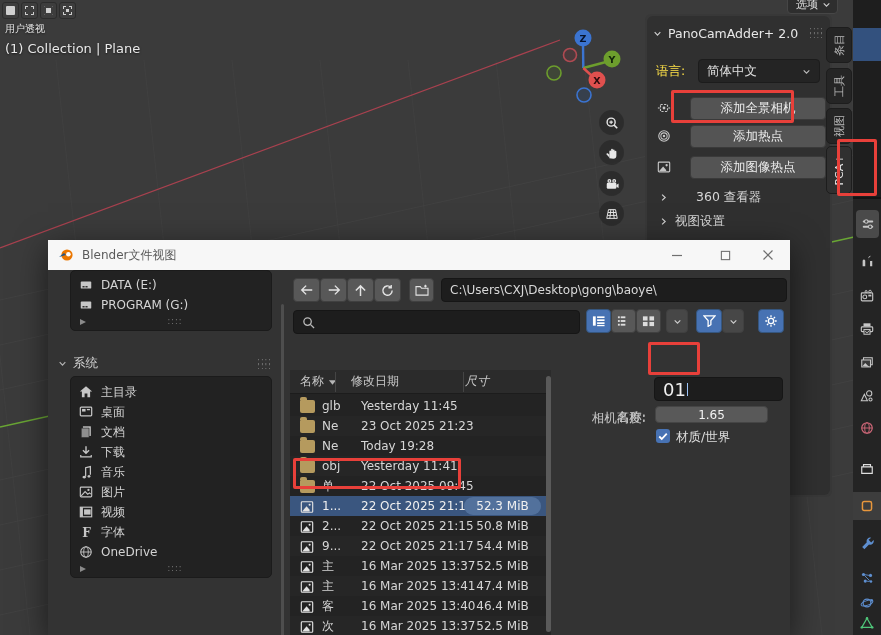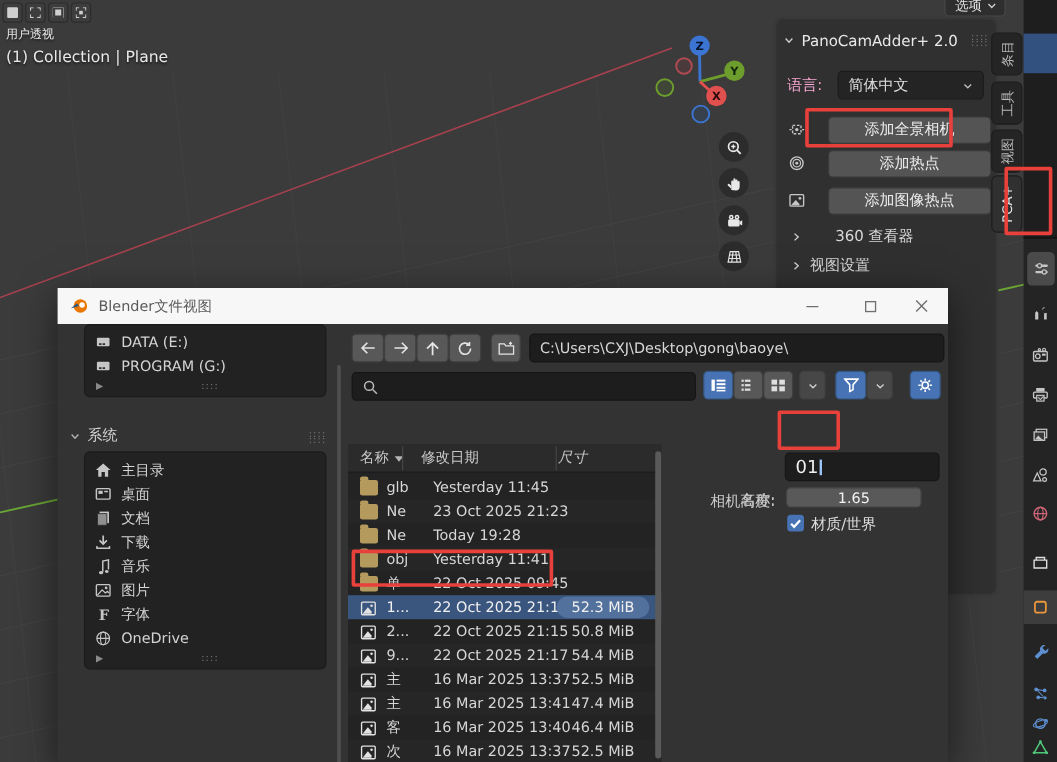--- a/index.html
+++ b/index.html
@@ -31,21 +31,21 @@
     background:rgba(40,40,40,.75); display:flex; align-items:center; justify-content:center; }
   #gizmo { position:absolute; z-index:2; }
 
   
   #npanel-region { position:absolute; z-index:3; left:645px; top:14px; width:187px; height:483px; background:#383838; border-radius:6px; }
   #npanel { position:absolute; inset:2px; background:#303030; border-radius:6px; }
   .panel-header { position:absolute; left:6px; top:6px; right:6px; height:22px; display:flex; align-items:center; gap:6px;
     color:#e8e8e8; font-size:12.5px; }
   .drag-dots { margin-left:auto; color:#7a7a7a; font-size:8px; letter-spacing:1px; line-height:5px; text-align:right; }
   .lang-row { position:absolute; left:9px; top:43px; right:10px; height:24px; display:flex; align-items:center; }
-  .lang-label { width:42px; color:#f9a8d4; font-size:12.5px; }
+  .lang-label { width:42px; color:#fde047; font-size:12.5px; }
   .dropdown { flex:1; height:24px; background:#242424; border:1px solid #1c1c1c; border-radius:4px;
     display:flex; align-items:center; padding:0 8px; color:#e0e0e0; font-size:12.5px; }
   .dropdown .chev { margin-left:auto; }
   .op-row { position:absolute; left:7px; right:4px; height:24px; display:flex; align-items:center; gap:16px; }
   .op-icon { width:20px; height:20px; display:flex; align-items:center; justify-content:center; flex:none; }
   .op-btn { flex:1; height:23px; background:#545454; border:1px solid #3a3a3a; border-radius:4px;
     display:flex; align-items:center; justify-content:center; color:#ededed; font-size:12.5px; }
   .sec-row { position:absolute; left:12px; right:10px; height:18px; display:flex; align-items:center; gap:7px;
     color:#d6d6d6; font-size:12.5px; }
 
@@ -99,21 +99,21 @@
   .fname { width:26px; margin-left:7px; white-space:nowrap; overflow:hidden; }
   .fdate { margin-left:13px; width:118px; white-space:nowrap; }
   .fsize-pill { position:absolute; left:174px; width:77px; height:18px; border-radius:9px; display:flex;
     align-items:center; justify-content:center; font-size:12px; }
   .selected .fsize-pill { background:#52719c; }
   #list-scroll { position:absolute; left:498px; top:106px; width:5px; height:256px; background:#5a5a5a; border-radius:3px; }
 
   
   .p-label { position:absolute; color:#c9c9c9; font-size:12.5px; text-align:right; width:90px; }
   .p-input { position:absolute; background:#1d1d1d; border:1px solid #161616; border-radius:4px; height:24px;
-    display:flex; align-items:center; padding:0 8px; color:#f0f0f0; font-size:15px; }
+    display:flex; align-items:center; padding:0 8px; color:#f0f0f0; font-size:18px; }
   .cursor { display:inline-block; width:1.5px; height:13px; background:#9cc3f7; margin-left:1px; }
   .p-value { position:absolute; background:#595959; border:1px solid #454545; border-radius:4px; height:17px;
     display:flex; align-items:center; justify-content:center; color:#f2f2f2; font-size:12px; }
   .checkbox { position:absolute; width:14px; height:14px; background:#4772b3; border-radius:3px;
     display:flex; align-items:center; justify-content:center; }
 
   
   .annot { position:absolute; z-index:30; border:3.5px solid #e8403a; border-radius:2px; pointer-events:none; }
 
   .chev-glyph { width:9px; height:9px; }
@@ -540,20 +540,30 @@
               <svg width="14" height="14" viewBox="0 0 16 16">
                 <rect x="1.5" y="2.5" width="13" height="11" rx="1" fill="none" stroke="#c6c6c6" stroke-width="1.3"></rect>
                 <circle cx="10.8" cy="5.6" r="1.3" fill="#c6c6c6"></circle>
                 <path d="M2.5 12.5 L7 7.5 L10 10.5 L12 9 L13.5 10.5" fill="none" stroke="#c6c6c6" stroke-width="1.2"></path>
               </svg>
             </span>
             <span>图片</span>
           </div>
           <div class="side-row">
             <span class="s-ic">
+              <svg width="14" height="14" viewBox="0 0 16 16">
+                <rect x="1.5" y="2.5" width="13" height="11" fill="none" stroke="#c6c6c6" stroke-width="1.3"></rect>
+                <rect x="1.5" y="2.5" width="3" height="11" fill="#c6c6c6"></rect>
+                <rect x="5.8" y="5" width="7.5" height="6" fill="#c6c6c6"></rect>
+              </svg>
+            </span>
+            <span>视频</span>
+          </div>
+          <div class="side-row">
+            <span class="s-ic">
               <svg width="13" height="14" viewBox="0 0 14 14">
                 <text x="7" y="12" text-anchor="middle" font-family="DejaVu Serif, serif" font-size="13" font-weight="bold" fill="#c6c6c6">F</text>
               </svg>
             </span>
             <span>字体</span>
           </div>
           <div class="side-row">
             <span class="s-ic">
               <svg width="14" height="14" viewBox="0 0 16 16">
                 <circle cx="8" cy="8" r="6" fill="none" stroke="#c6c6c6" stroke-width="1.2"></circle>

